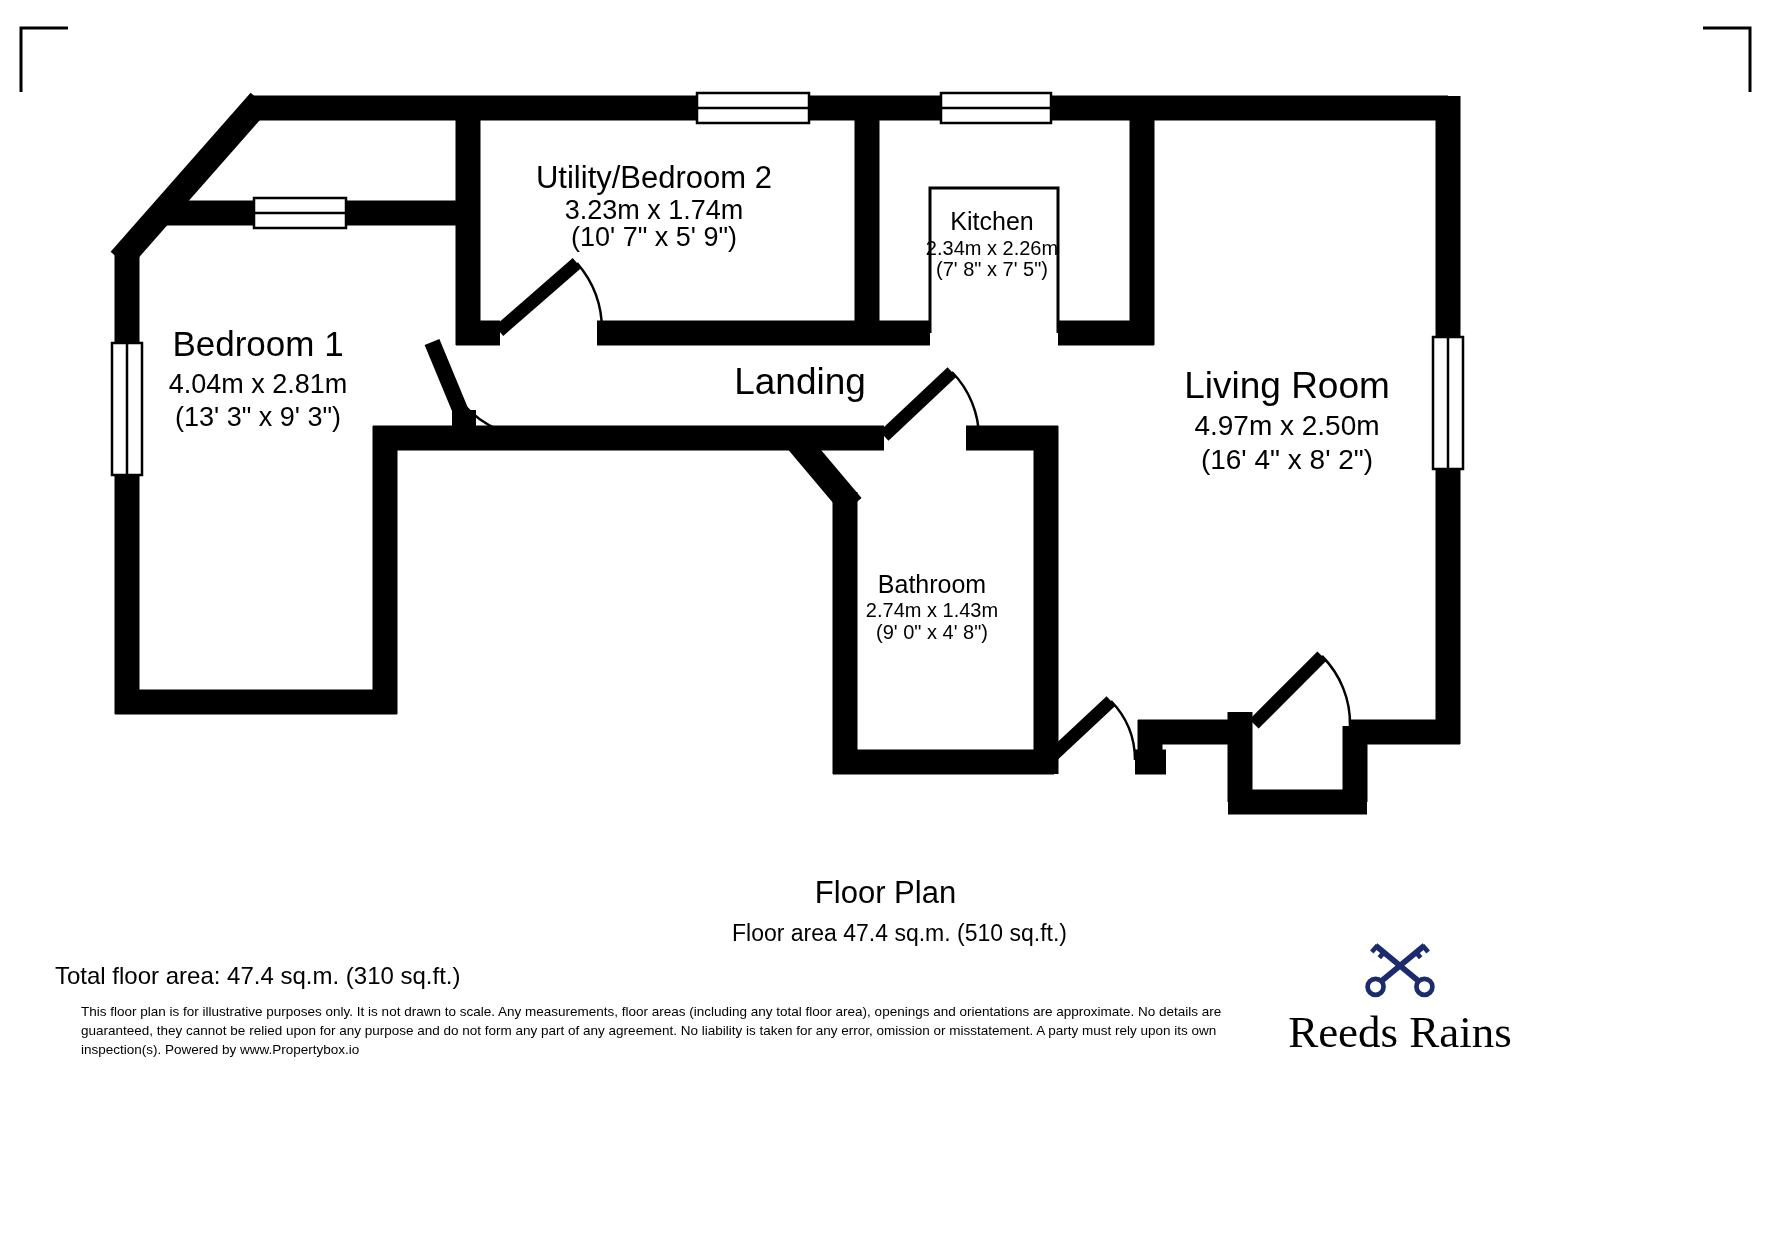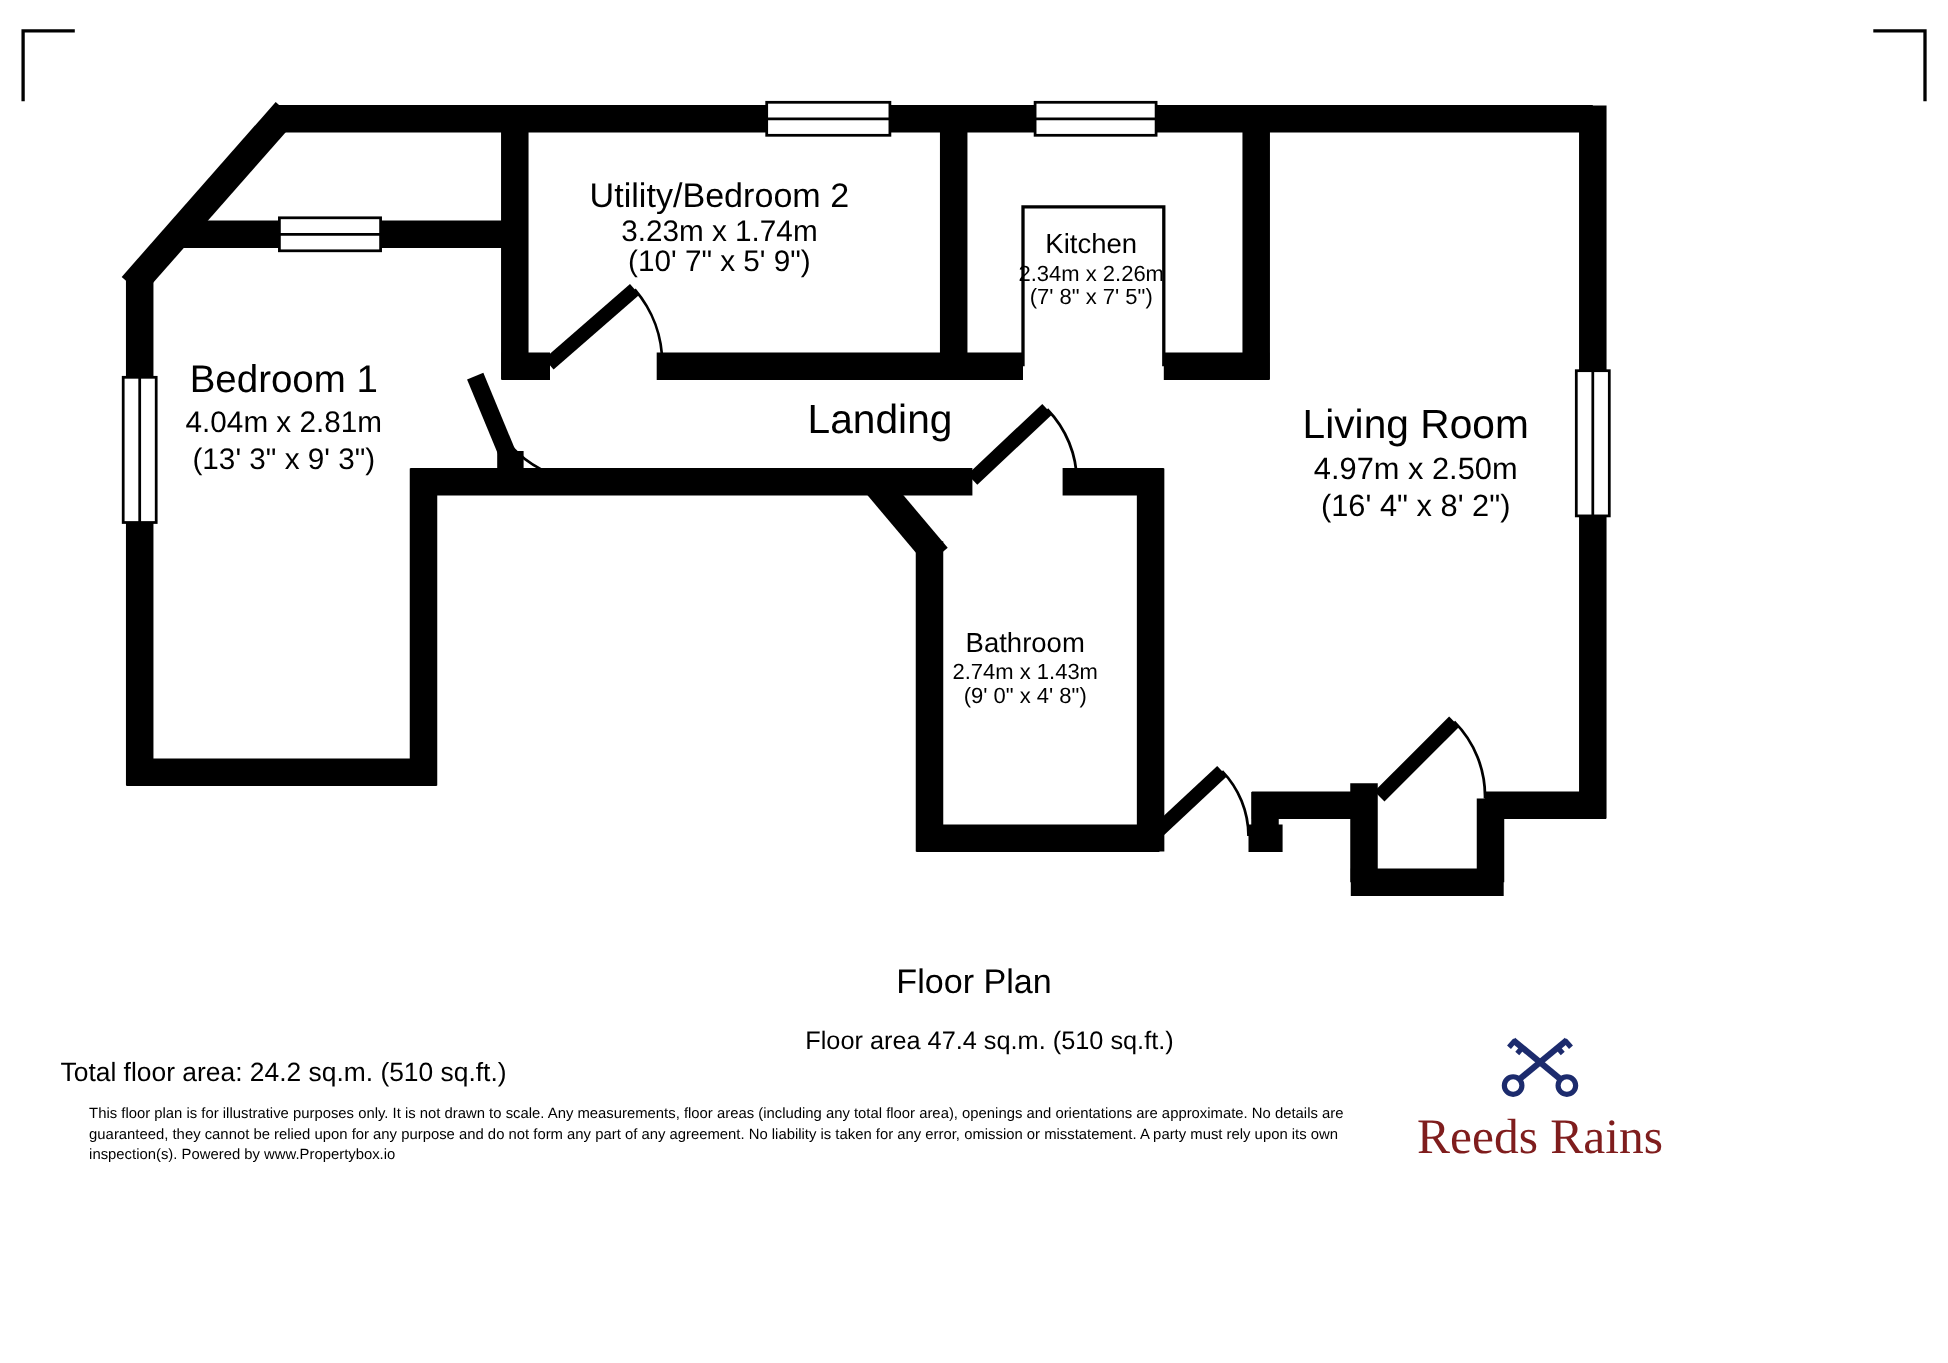--- a/index.html
+++ b/index.html
@@ -6,21 +6,21 @@
   #page{position:relative;width:1771px;height:1239px;background:#ffffff;overflow:hidden;
         font-family:"Liberation Sans",sans-serif;color:#000;}
   svg text{font-family:"Liberation Sans",sans-serif;fill:#000;}
   .room-title-lg{font-size:35px;}
   .room-title-md{font-size:31px;}
   .room-title-sm{font-size:25px;}
   .room-dim-lg{font-size:27px;}
   .room-dim-sm{font-size:20px;}
   .plan-title-block{position:absolute;left:0;top:843px;width:1771px;text-align:center;}
   .plan-title{font-size:31px;margin-top:32px;}
-  .plan-subtitle{font-size:23px;margin-top:22px;padding-left:28px;}
+  .plan-subtitle{font-size:23px;margin-top:9px;padding-left:28px;}
   .total-area{position:absolute;left:55px;top:962px;font-size:24px;}
   .disclaimer{position:absolute;left:55px;top:1002px;width:1155px;font-size:13.5px;line-height:1.42;margin-left:26px;}
   .brand-block{position:absolute;left:1230px;top:938px;width:340px;text-align:center;}
   .brand-name{font-family:"Liberation Serif",serif;font-size:45px;margin-top:2px;}
 </style>
 </head>
 <body>
 
 <div id="page">
 
@@ -137,21 +137,21 @@
     </g>
   </svg>
 
   
   <div class="plan-title-block">
     <div class="plan-title">Floor Plan</div>
     <div class="plan-subtitle">Floor area 47.4 sq.m. (510 sq.ft.)</div>
   </div>
 
   
-  <div class="total-area">Total floor area: 24.2 sq.m. (510 sq.ft.)</div>
+  <div class="total-area">Total floor area: 47.4 sq.m. (310 sq.ft.)</div>
   <div class="disclaimer">This floor plan is for illustrative purposes only. It is not drawn to scale. Any measurements, floor areas (including any total floor area), openings and orientations are approximate. No details are guaranteed, they cannot be relied upon for any purpose and do not form any part of any agreement. No liability is taken for any error, omission or misstatement. A party must rely upon its own inspection(s). Powered by www.Propertybox.io</div>
 
   <div class="brand-block">
     <svg width="96" height="62" viewBox="0 0 100 66">
       <g stroke="#1c2b6d" fill="none">
 
         <g>
           <circle cx="24" cy="52" r="8.5" stroke-width="5"></circle>
           <path d="M 30,46 L 76,8" stroke-width="6"></path>
           <path d="M 66,14 L 72,21" stroke-width="5"></path>
@@ -159,16 +159,16 @@
         </g>
 
         <g transform="translate(100,0) scale(-1,1)">
           <circle cx="24" cy="52" r="8.5" stroke-width="5"></circle>
           <path d="M 30,46 L 76,8" stroke-width="6"></path>
           <path d="M 66,14 L 72,21" stroke-width="5"></path>
           <path d="M 74,8 L 80,15" stroke-width="5"></path>
         </g>
       </g>
     </svg>
-    <div class="brand-name" style="color: #7f1d1d;">Reeds Rains</div>
+    <div class="brand-name" style="color: #000000;">Reeds Rains</div>
   </div>
 
 </div>
 
 </body></html>

